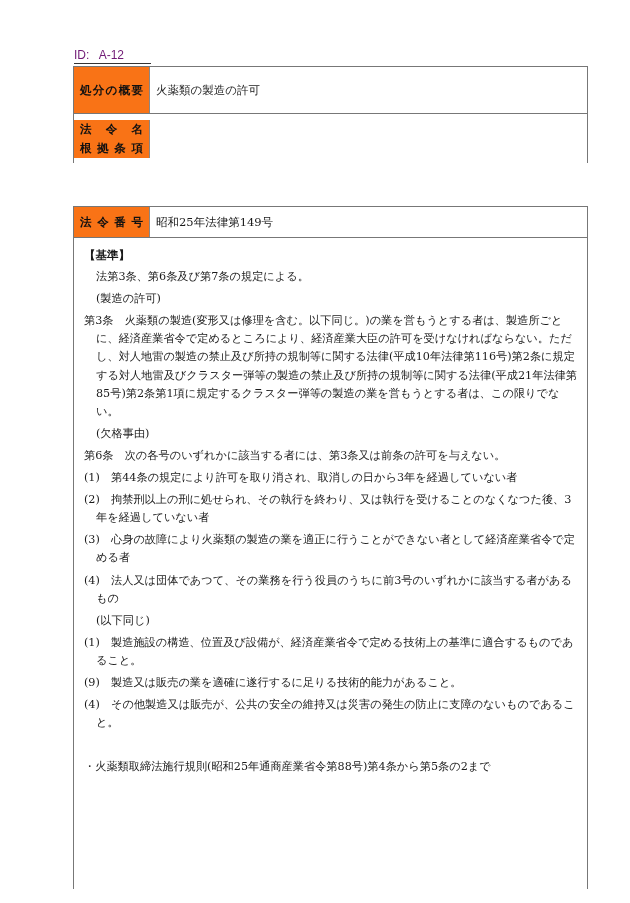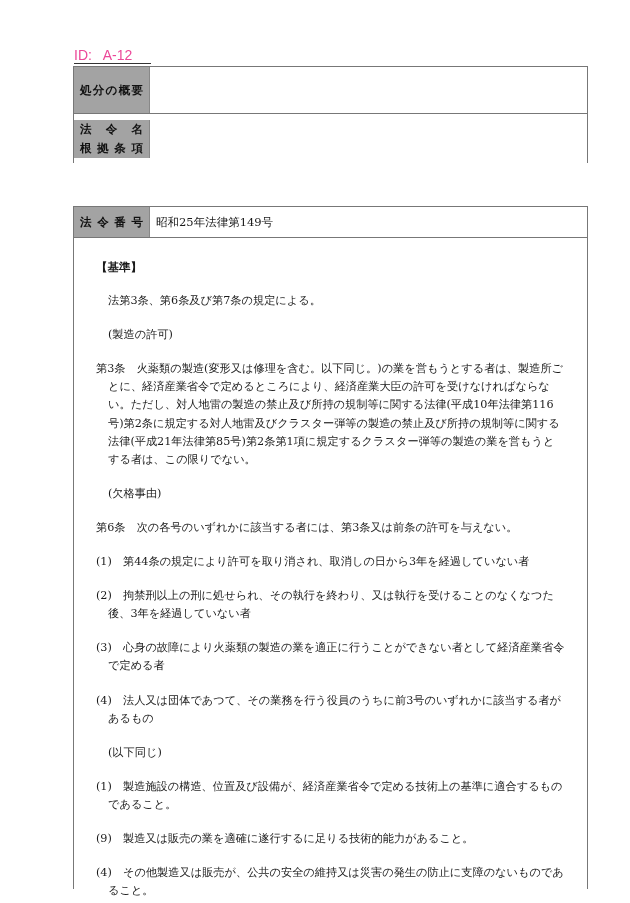--- a/index.html
+++ b/index.html
@@ -1,51 +1,52 @@
 <!DOCTYPE html>
 <html><head>
   <meta charset="utf-8">
   <style>
     html, body { margin:0; padding:0; background:#ffffff; }
     body { width:630px; height:903px; position:relative; overflow:hidden;
            font-family:"DejaVu Serif","Liberation Serif",serif; color:#1a1a1a; }
     .id-line { position:absolute; left:74px; top:48px; width:77px; height:15px;
                border-bottom:1px solid #333; font-family:"Liberation Sans","DejaVu Sans",sans-serif;
-               font-size:14px; line-height:15px; color:#ec4899; white-space:pre; }
+               font-size:12px; line-height:15px; color:#701a75; white-space:pre; }
     .tbl { position:absolute; left:73px; top:66px; width:515px; }
     .row { display:flex; border:1px solid #777; border-bottom:none; }
-    .label { width:76px; background:#a3a3a3; border-right:1px solid #888;
+    .label { width:76px; background:#f97316; border-right:1px solid #888;
              font-family:"DejaVu Sans","Liberation Sans",sans-serif; font-weight:bold;
              font-size:11.5px; display:flex; flex-direction:column; justify-content:center;
              padding:0 6px; box-sizing:border-box; color:#111; }
     .label span { display:block; text-align:justify; text-align-last:justify; line-height:19px; }
     .value { flex:1; font-size:11.5px; display:flex; align-items:center; padding-left:6px; }
     .r1 { height:46px; }
     .r2 { height:49px;align-items:center; }
     .r3 { height:30px;margin-top:43px; }
     .body-cell { border:1px solid #777; border-bottom:none; height:652px; box-sizing:border-box;
                  padding:4px 6px 0 6px; font-size:11.2px; line-height:18.1px; }
-    .body-cell p { margin:16px; }
+    .body-cell p { margin:4px; }
     .head { font-family:"DejaVu Sans","Liberation Sans",sans-serif; font-weight:bold; font-size:11.5px; }
     .ind1 { padding-left:12px; }
     .hang { padding-left:12px; text-indent:-12px; }
     .hang2 { padding-left:12px; text-indent:-12px; }
     .gap { height:18px; }
     .para { padding-left:12px; }
   </style>
 </head>
 <body>
 
 <div class="id-line">ID:   A-12</div>
 
 <div class="tbl">
   <div class="row r1">
     <div class="label">
       <span>処分の概要</span>
     </div>
+    <div class="value">火薬類の製造の許可</div>
   </div>
   <div class="row r2">
     <div class="label">
       <span>法　令　名</span>
       <span>根拠条項</span>
     </div>
   </div>
   <div class="row r3">
     <div class="label">
       <span>法令番号</span>

